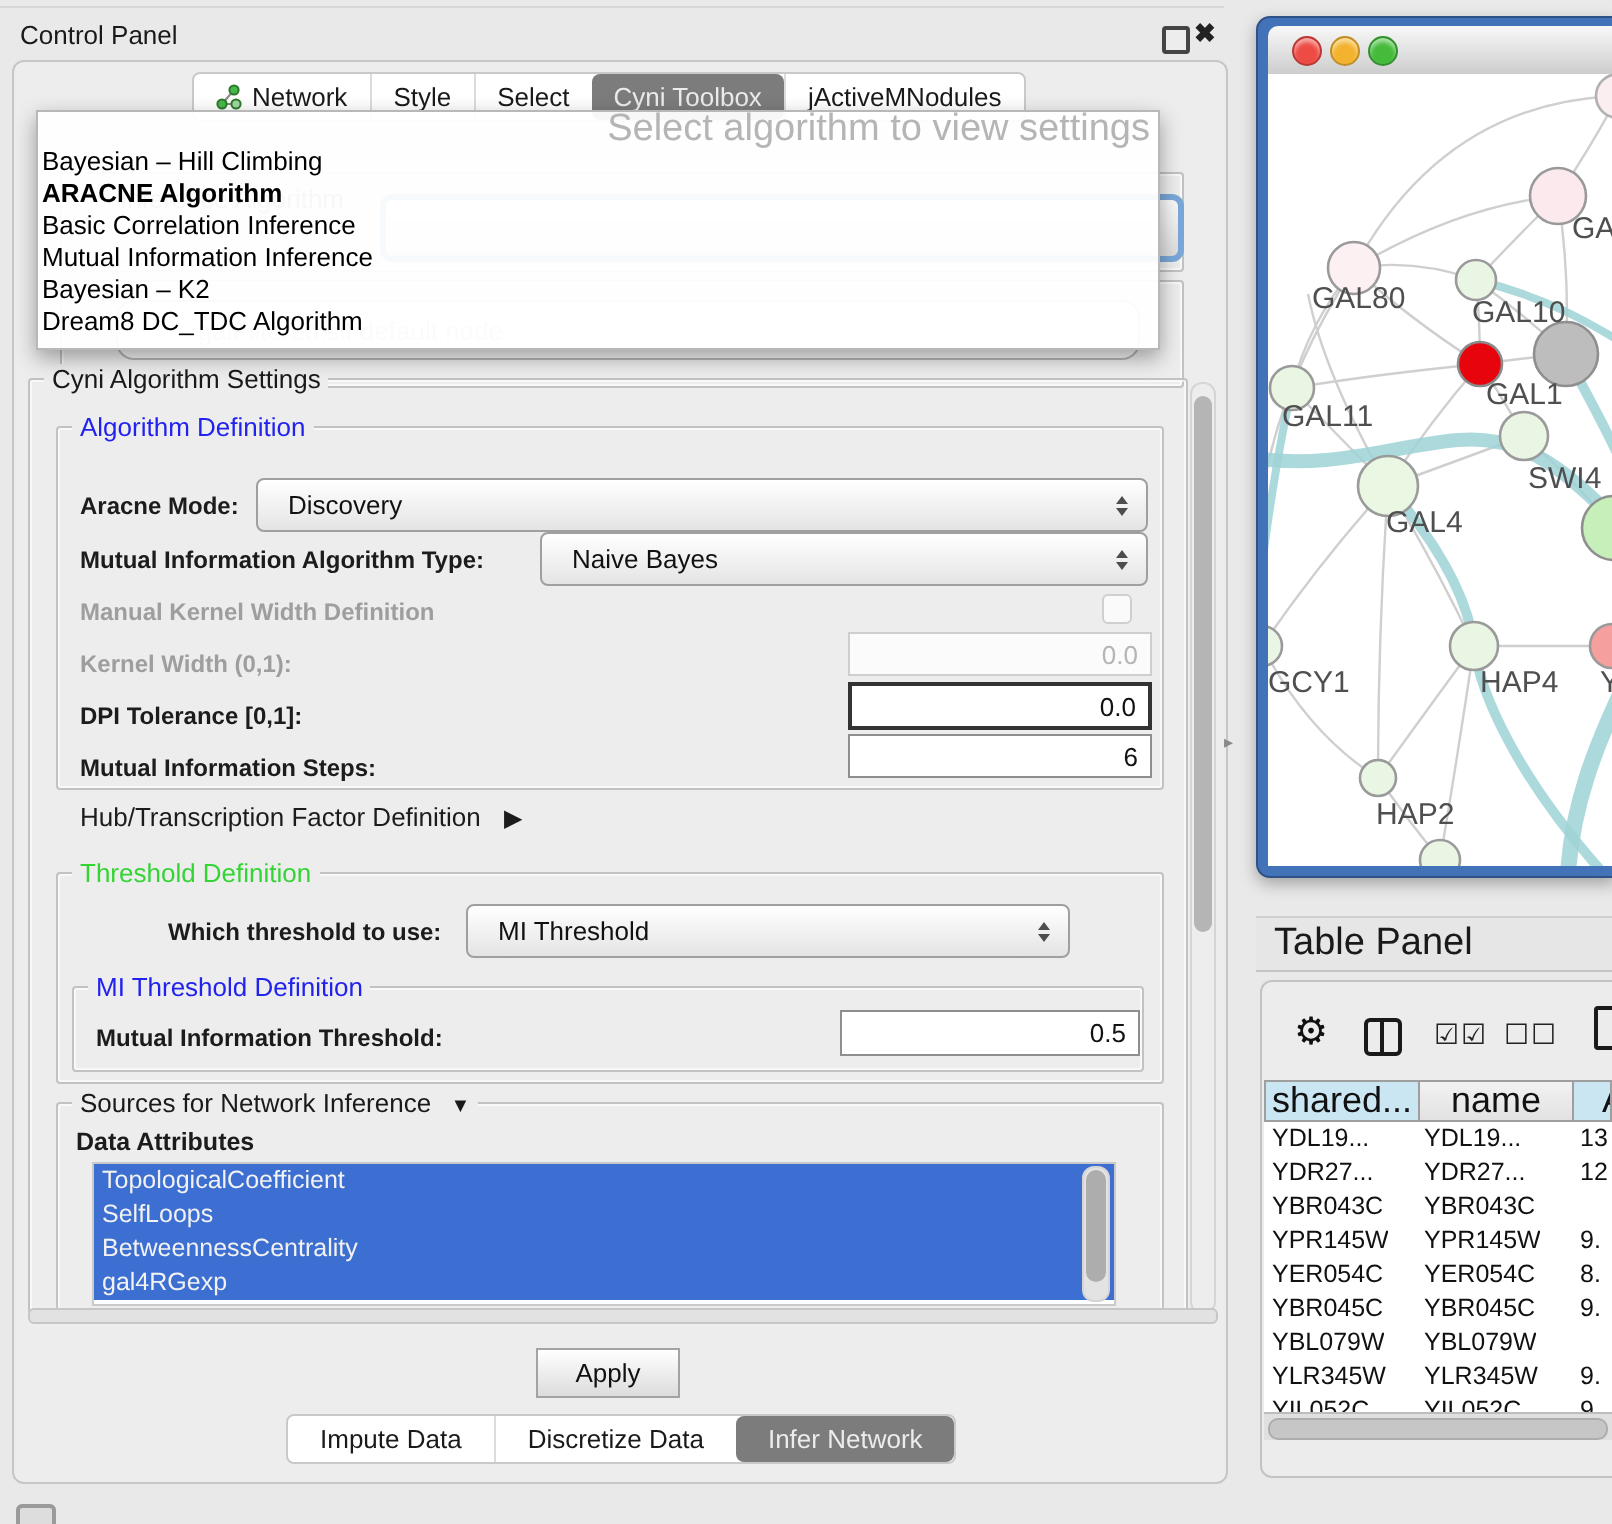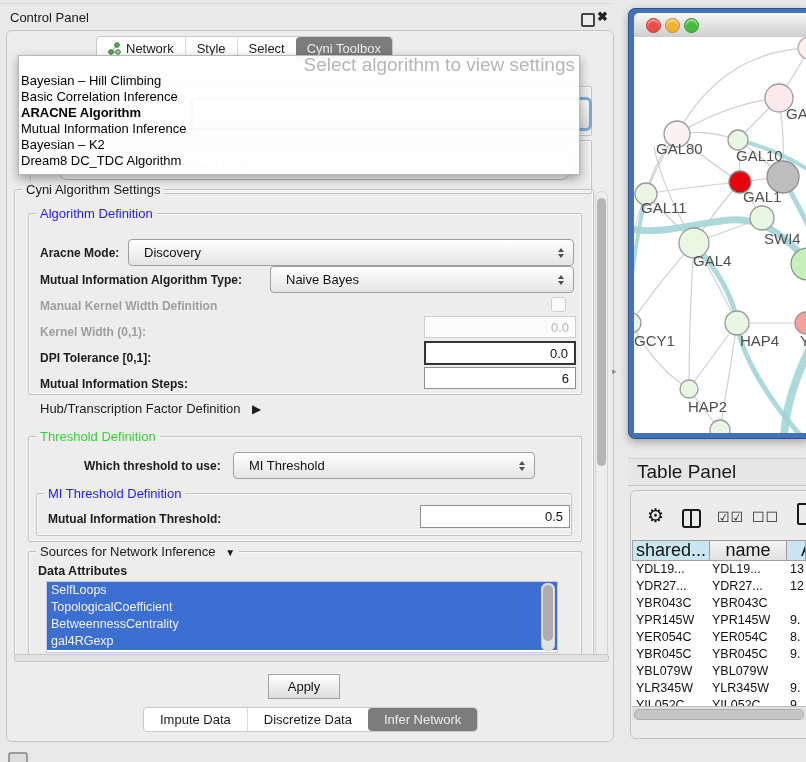--- a/index.html
+++ b/index.html
@@ -96,34 +96,35 @@
         <line x1="3" y1="10" x2="10" y2="10" stroke="#888" stroke-width="1"></line>
         <circle cx="3" cy="10" r="2.3" fill="#49b84a" stroke="#2c7a2c"></circle>
         <circle cx="9" cy="3" r="2.3" fill="#49b84a" stroke="#2c7a2c"></circle>
         <circle cx="10" cy="10" r="2.3" fill="#9fd89f" stroke="#2c7a2c"></circle>
       </svg>
       <span>Network</span>
     </div>
     <div class="tb">Style</div>
     <div class="tb">Select</div>
     <div class="tb sel">Cyni Toolbox</div>
+    <div class="tb">jActiveMNodules</div>
   </div>
 
   <div class="grp" style="left:30px;top:86px;width:560px;height:48px"></div>
   <div class="abs" style="left:60px;top:92px;font-size:13px;color:#777">Inference Algorithm</div>
   <div class="abs" style="left:190px;top:97px;width:396px;height:28px;border:3px solid #7aa7d9;border-radius:6px;background:linear-gradient(#fafafa,#dddddd)"></div>
   <div class="grp" style="left:30px;top:140px;width:560px;height:52px"></div>
   <div class="abs" style="left:58px;top:150px;width:512px;height:30px;border:1px solid #b5b5b5;border-radius:9px;background:#f6f6f6;
        font-size:13px;color:#bdbdbd;line-height:30px;padding-left:40px;box-sizing:border-box;overflow:hidden">galFiltered.sif default node</div>
 
   <div class="popup">
     <div class="pp-ph">Select algorithm to view settings</div>
     <div class="pp-it">Bayesian – Hill Climbing</div>
+    <div class="pp-it bold">ARACNE Algorithm</div>
     <div class="pp-it">Basic Correlation Inference</div>
-    <div class="pp-it bold">ARACNE Algorithm</div>
     <div class="pp-it">Mutual Information Inference</div>
     <div class="pp-it">Bayesian – K2</div>
     <div class="pp-it">Dream8 DC_TDC Algorithm</div>
   </div>
 
   <div class="grp" style="left:14px;top:189px;width:578px;height:466px"></div>
   <div class="glbl" style="left:22px;top:182px;color:#1a1a1a">Cyni Algorithm Settings</div>
   <div class="sbv" style="left:595px;top:191px;width:11px;height:464px">
     <div class="th" style="top:6px;height:268px"></div>
   </div>
@@ -184,22 +185,22 @@
   <div class="fld" style="left:420px;top:505px;width:142px;height:21px">0.5</div>
 
   <div class="grp" style="left:28px;top:551px;width:552px;height:103px;border-bottom:none"></div>
   <div class="glbl" style="left:36px;top:544px;color:#1a1a1a">
     <span>Sources for Network Inference</span>
     <span style="font-size:10px;margin-left:6px">▼</span>
   </div>
   <div class="bl" style="left:38px;top:564px;font-size:12.5px">Data Attributes</div>
 
   <div class="attr-list">
+    <div class="attr-it">TopologicalCoefficient</div>
     <div class="attr-it">SelfLoops</div>
-    <div class="attr-it">TopologicalCoefficient</div>
     <div class="attr-it">BetweennessCentrality</div>
     <div class="attr-it">gal4RGexp</div>
   </div>
   <div class="sbv" style="left:541px;top:583px;width:12px;height:66px;background:#e3e3e3">
     <div class="th" style="top:1px;height:56px;background:#adadad"></div>
   </div>
 
   <div class="abs" style="left:14px;top:654px;width:593px;height:6px;background:#e2e2e2;border:1px solid #c6c6c6;border-radius:3px"></div>
 
   <div class="btn" style="left:268px;top:674px;width:70px;height:23px">Apply</div>

